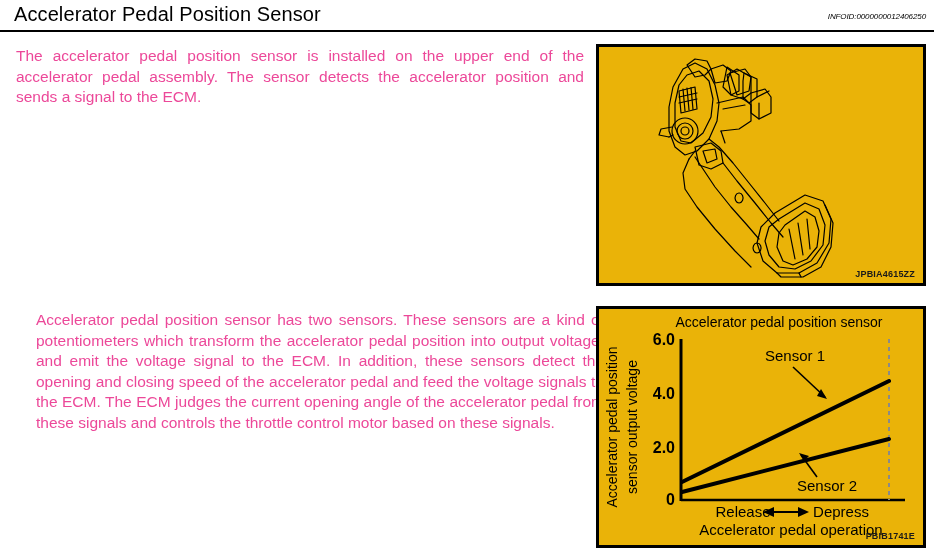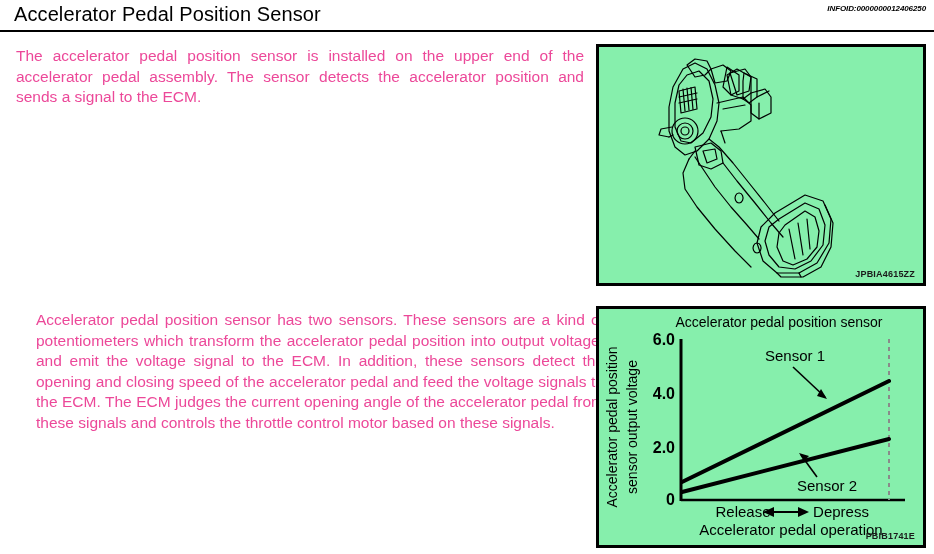--- a/index.html
+++ b/index.html
@@ -21,24 +21,24 @@
     position: absolute;
     left: 14px;
     top: 3px;
     font-size: 20px;
     letter-spacing: 0.1px;
     white-space: nowrap;
   }
   #infoid {
     position: absolute;
     right: 8px;
-    top: 4px;
+    top: 12px;
     font-size: 8px;
     font-style: italic;
-    font-weight: bold;
+    font-weight: normal;
     letter-spacing: -0.1px;
     white-space: nowrap;
   }
   #header-rule {
     position: absolute;
     left: 0;
     top: 30px;
     width: 934px;
     height: 2px;
     background: #000000;
@@ -67,21 +67,21 @@
     margin: 0;
   }
   .body-text p.tight {
     text-align: justify;
   }
 
   
   .figure-box {
     position: absolute;
     border: 3px solid #000000;
-    background: #86efac;
+    background: #eab308;
     box-sizing: border-box;
   }
   #figure-pedal {
     left: 596px;
     top: 44px;
     width: 330px;
     height: 242px;
   }
   #figure-graph {
     left: 596px;

